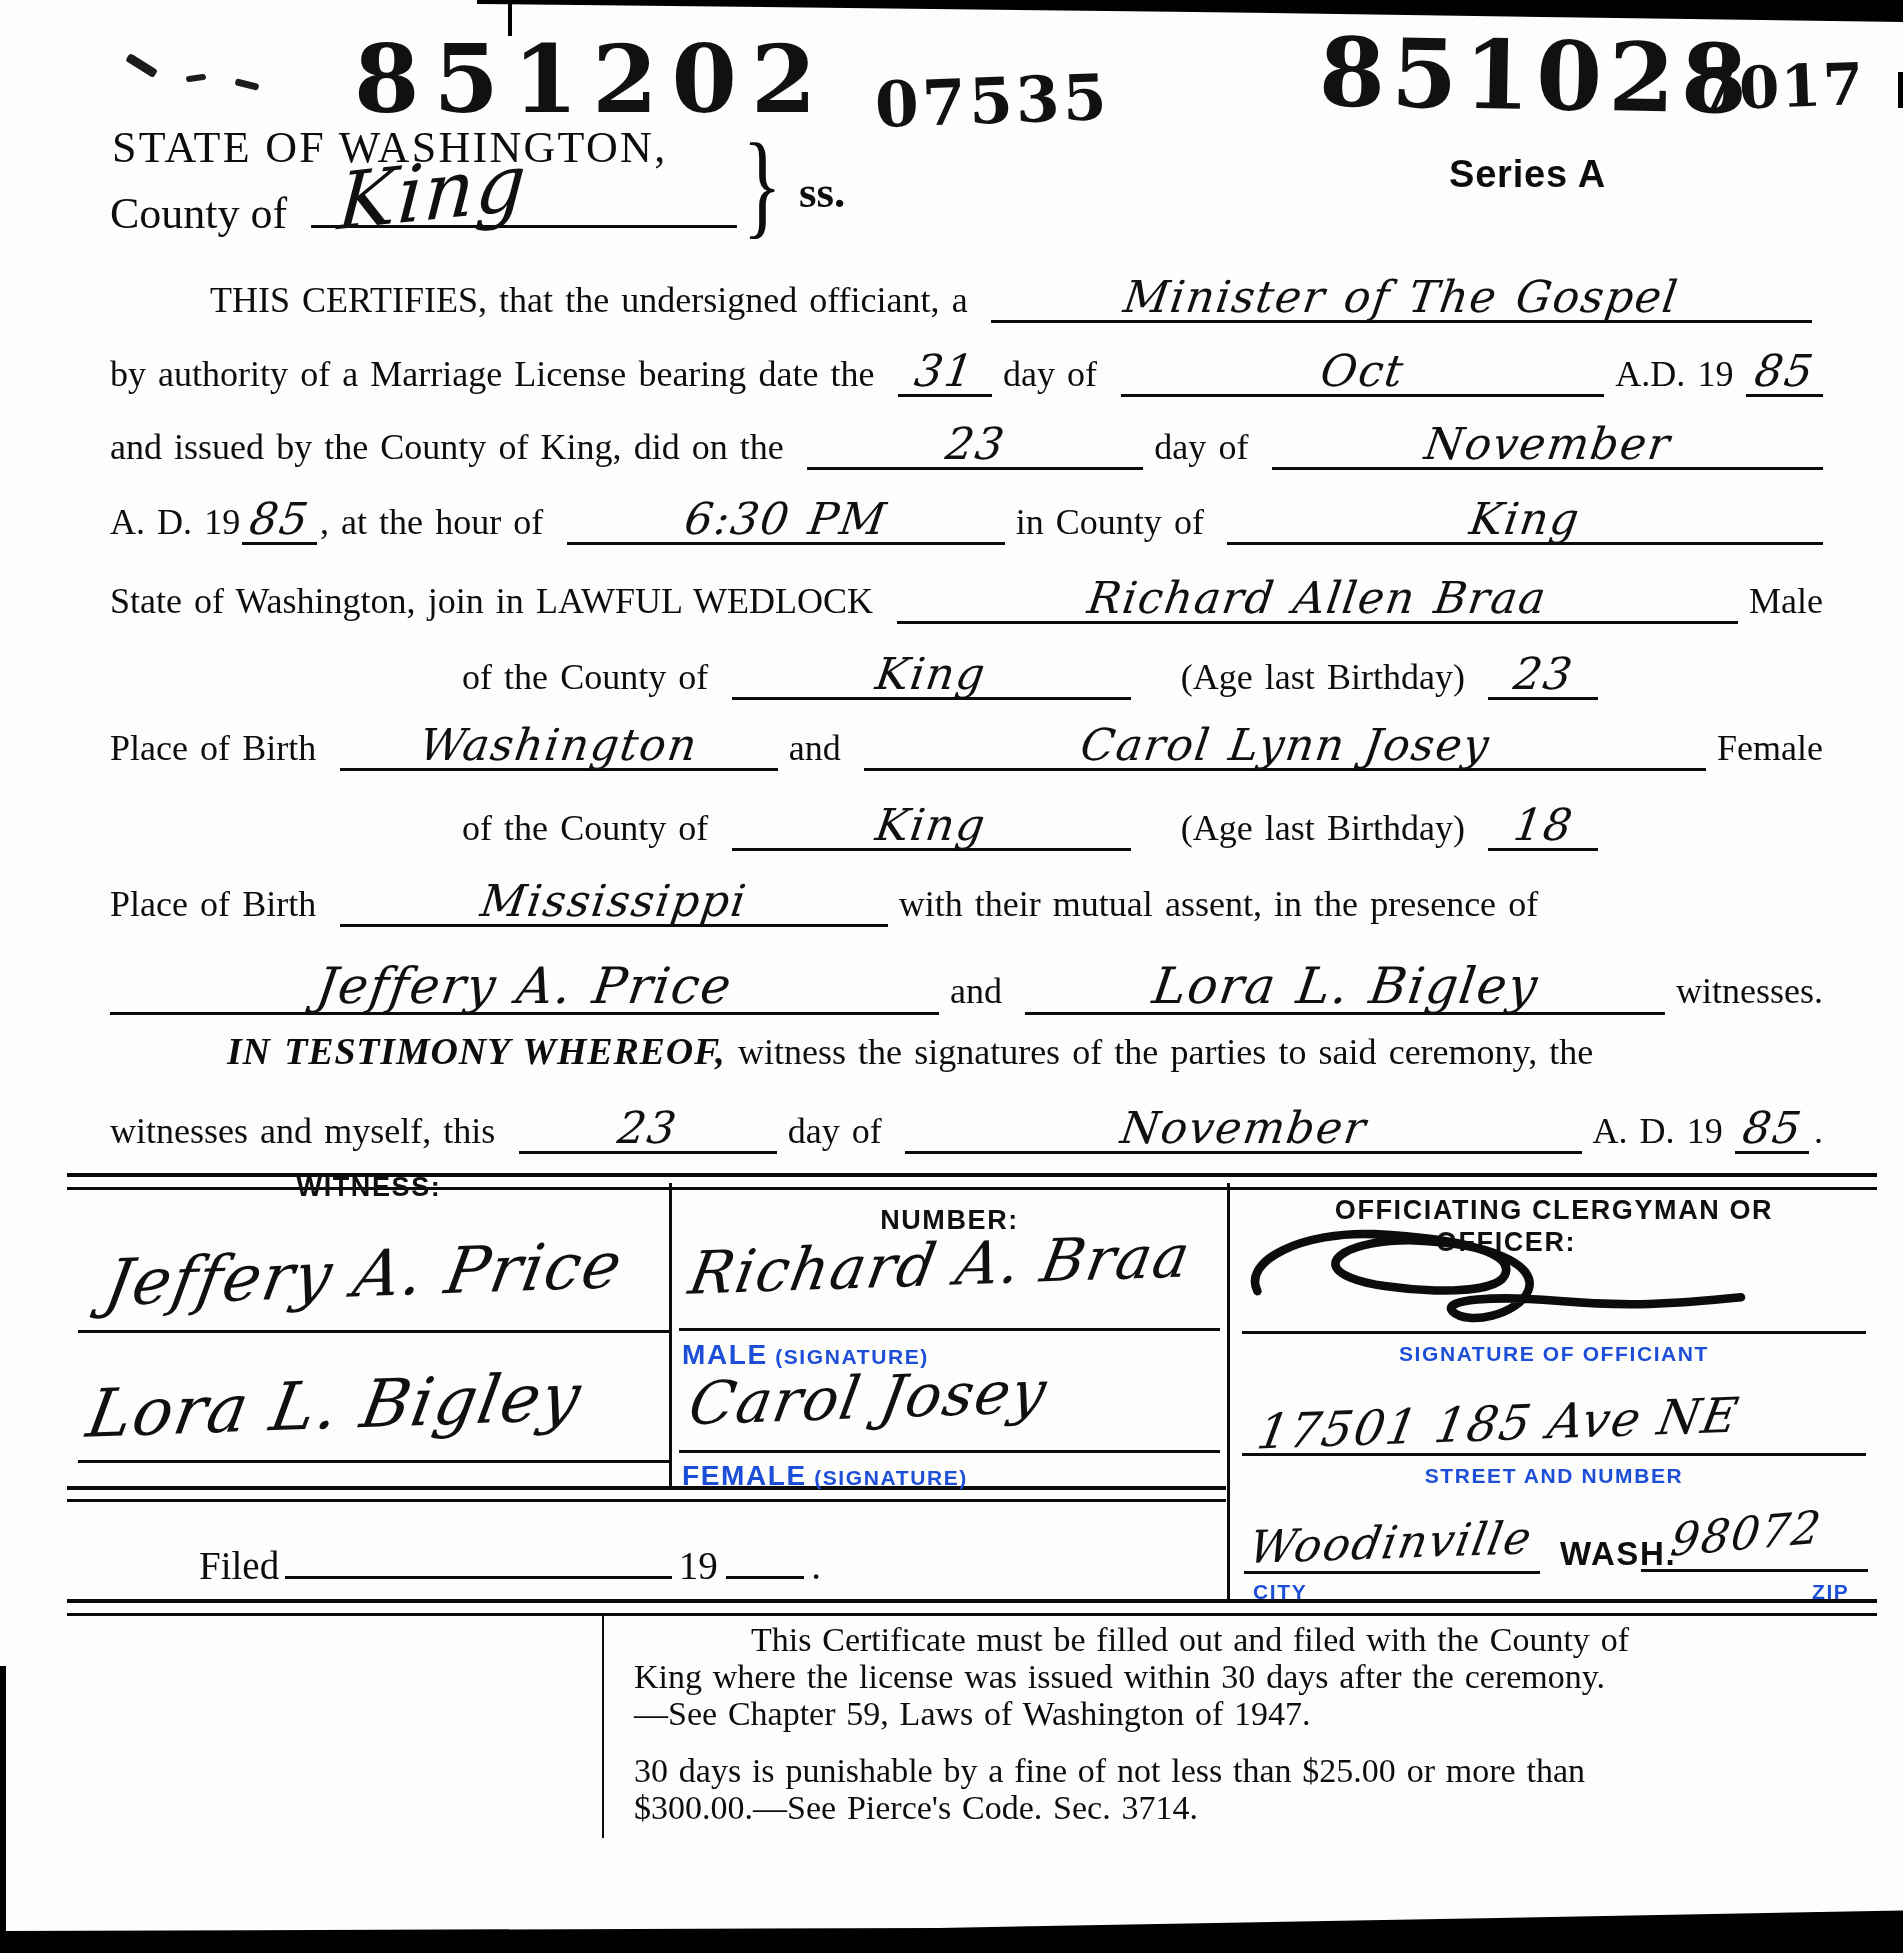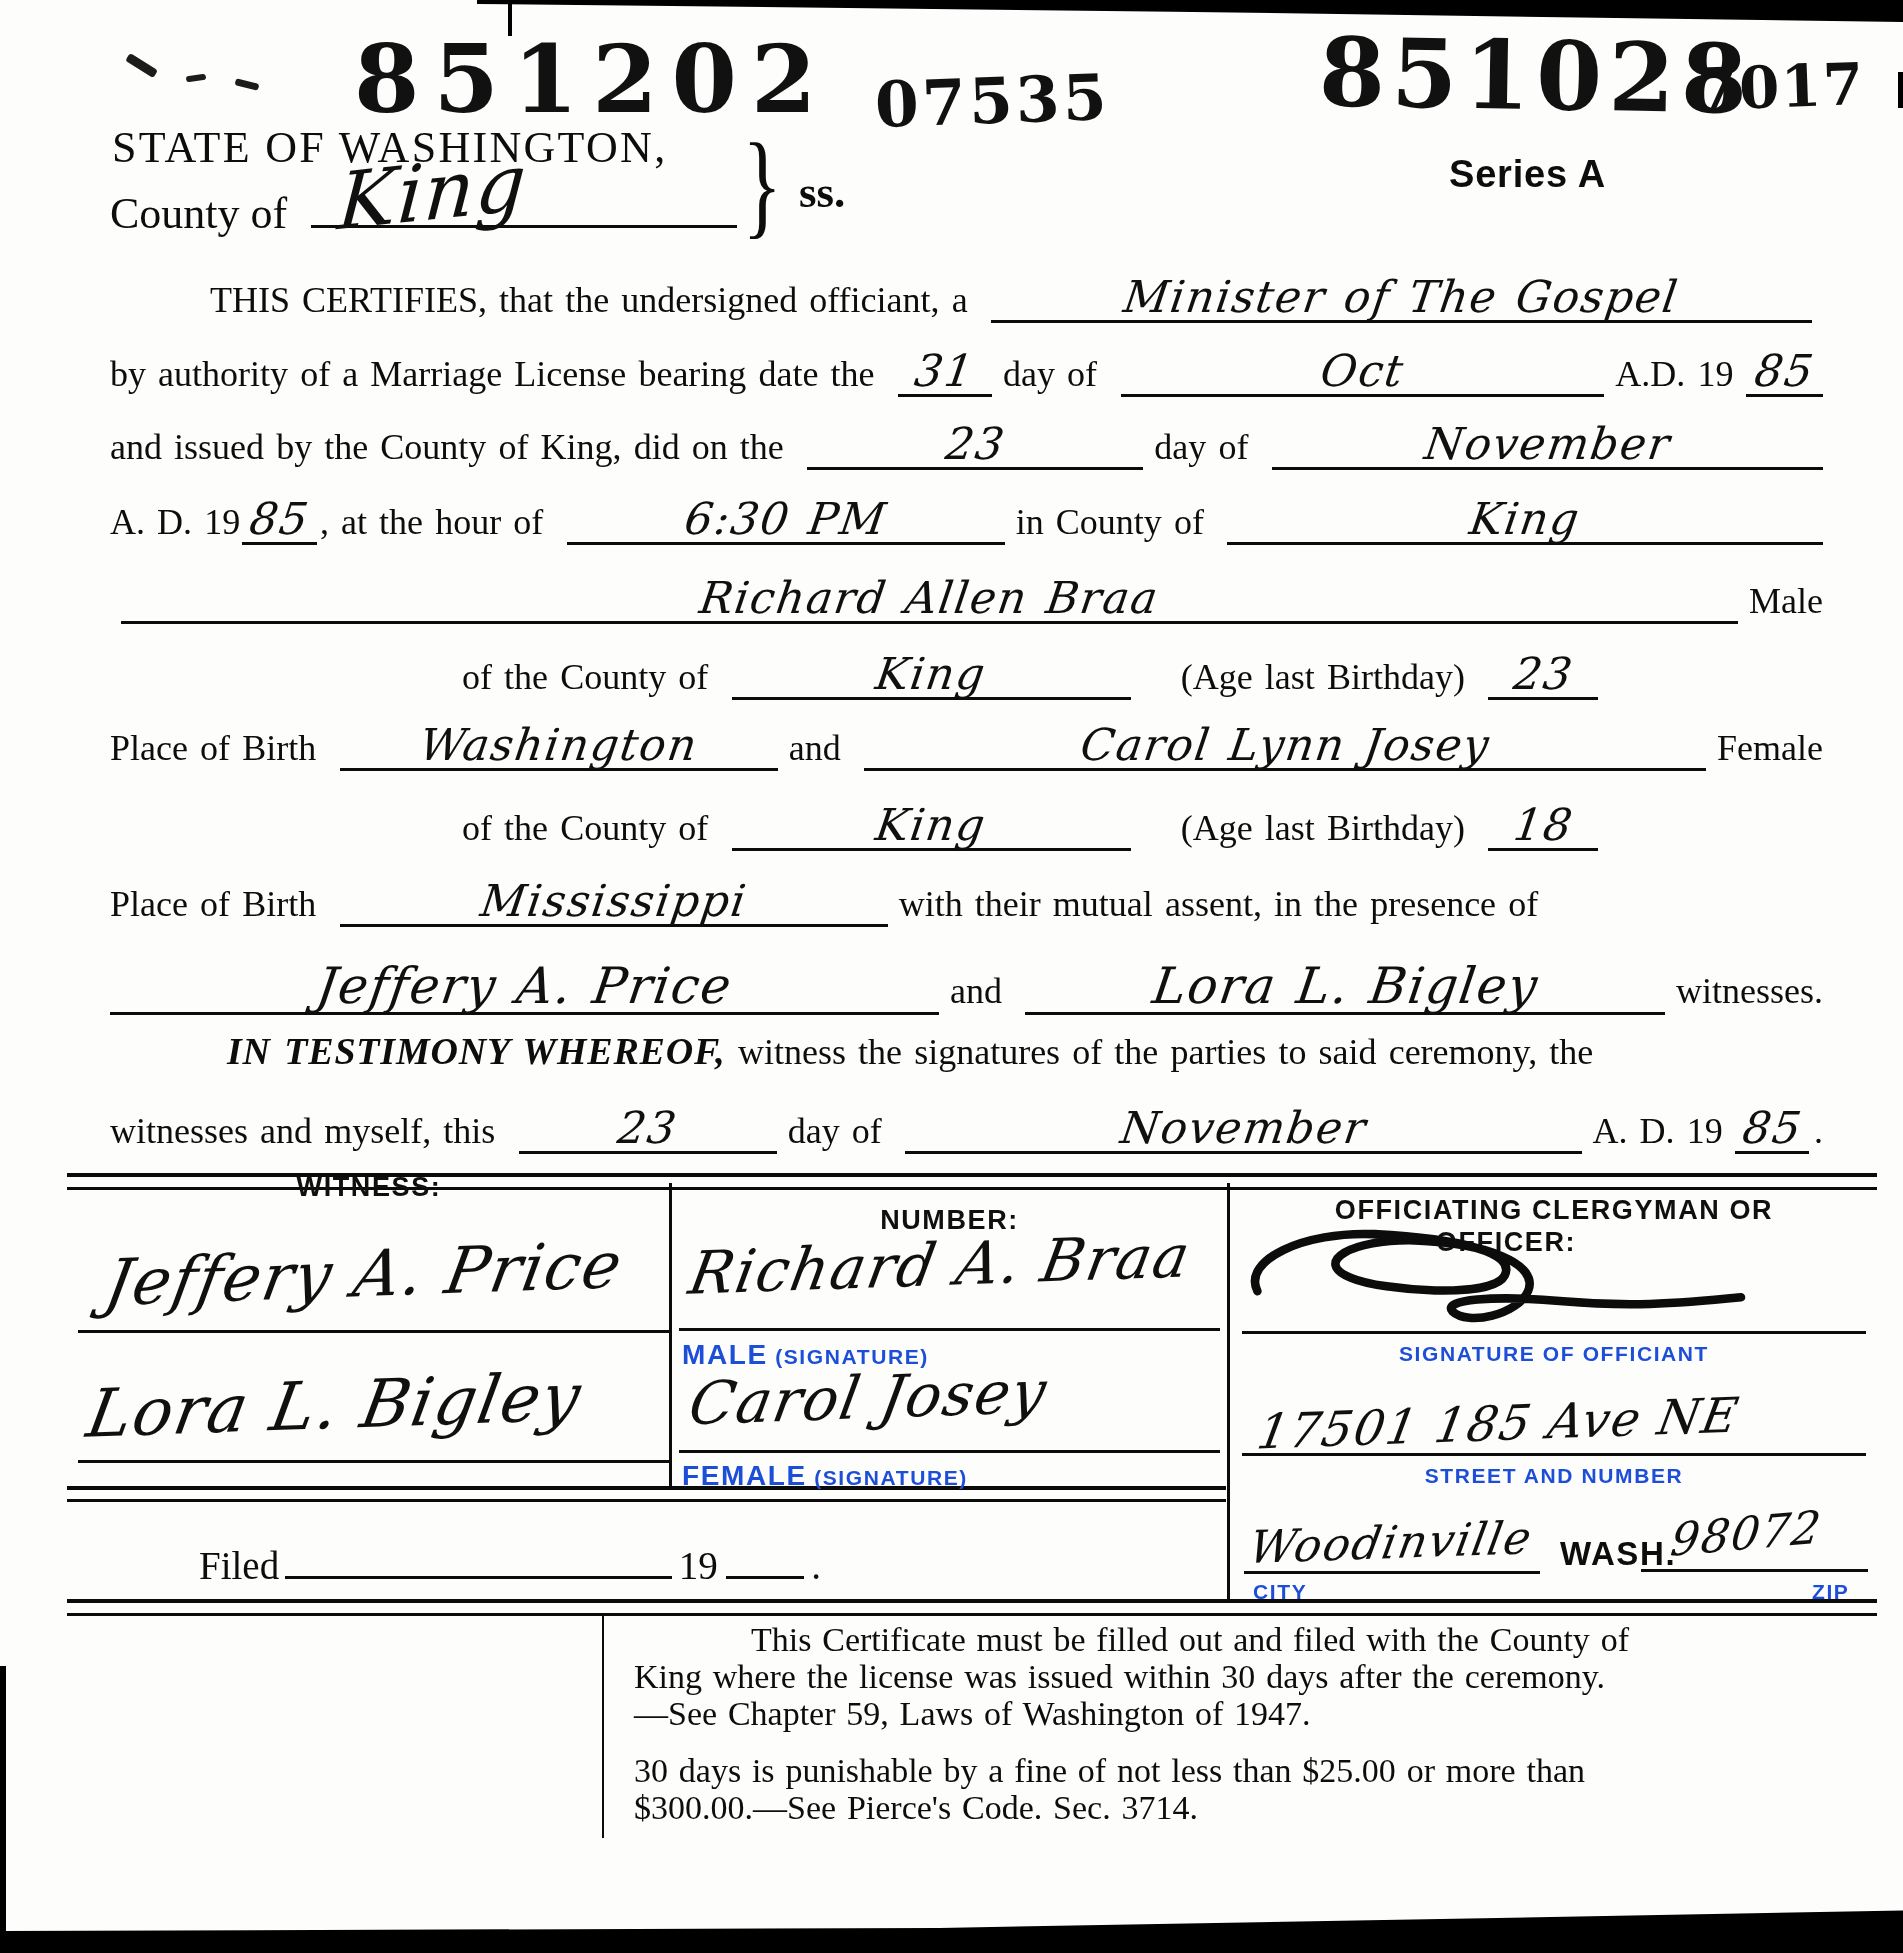--- a/index.html
+++ b/index.html
@@ -102,20 +102,21 @@
   <div class="line" style="top:497px;">
     <span class="seg" style="margin-right:1.6px;">A. D. 19</span>
     <span class="fill" style="width:75px;margin-left:0;margin-right:3.1px;"><span class="hw">85</span></span>
     <span class="seg">, at the hour of</span>
     <span class="fill" style="width:438px;"><span class="hw">6:30 PM</span></span>
     <span class="seg">in County of</span>
     <span class="fill" style="flex:1;margin-right:0;"><span class="hw">King</span></span>
   </div>
 
   <div class="line" style="top:576px;">
+    <span class="seg">State of Washington, join in LAWFUL WEDLOCK</span>
     <span class="fill" style="flex:1;"><span class="hw">Richard Allen Braa</span></span>
     <span>Male</span>
   </div>
 
   <div class="line" style="top:652px;padding-left:352px;">
     <span class="seg">of the County of</span>
     <span class="fill" style="width:399px;"><span class="hw">King</span></span>
     <span class="seg" style="margin-left:39px;">(Age last Birthday)</span>
     <span class="fill" style="width:110px;margin-right:31px;"><span class="hw">23</span></span>
   </div>

